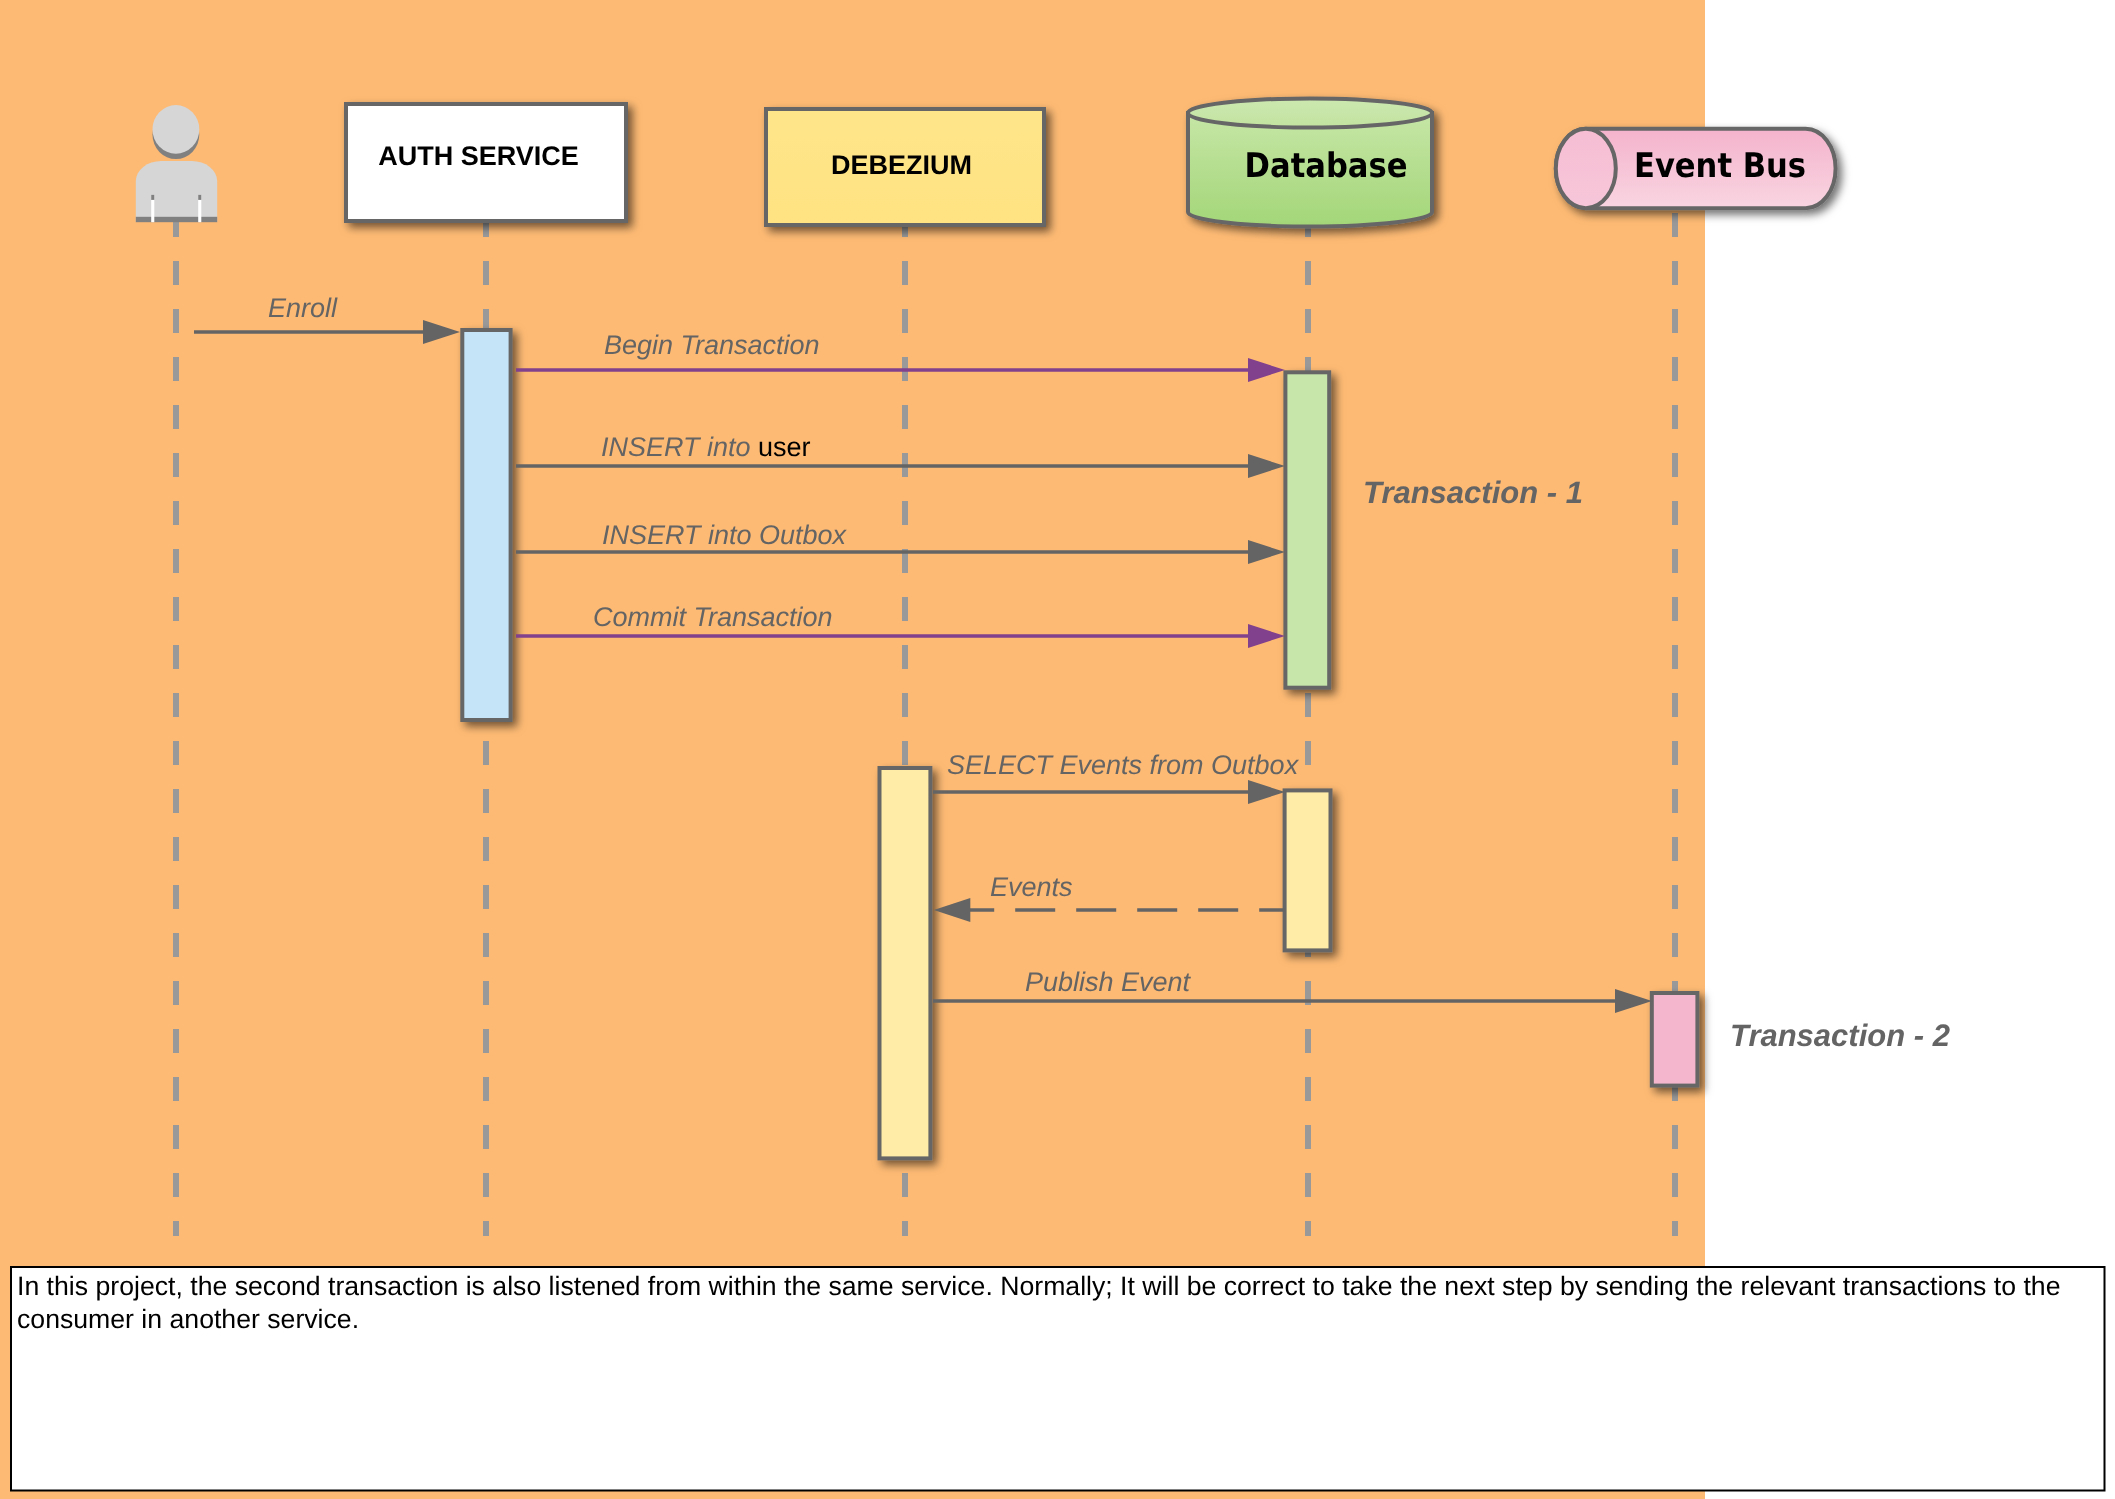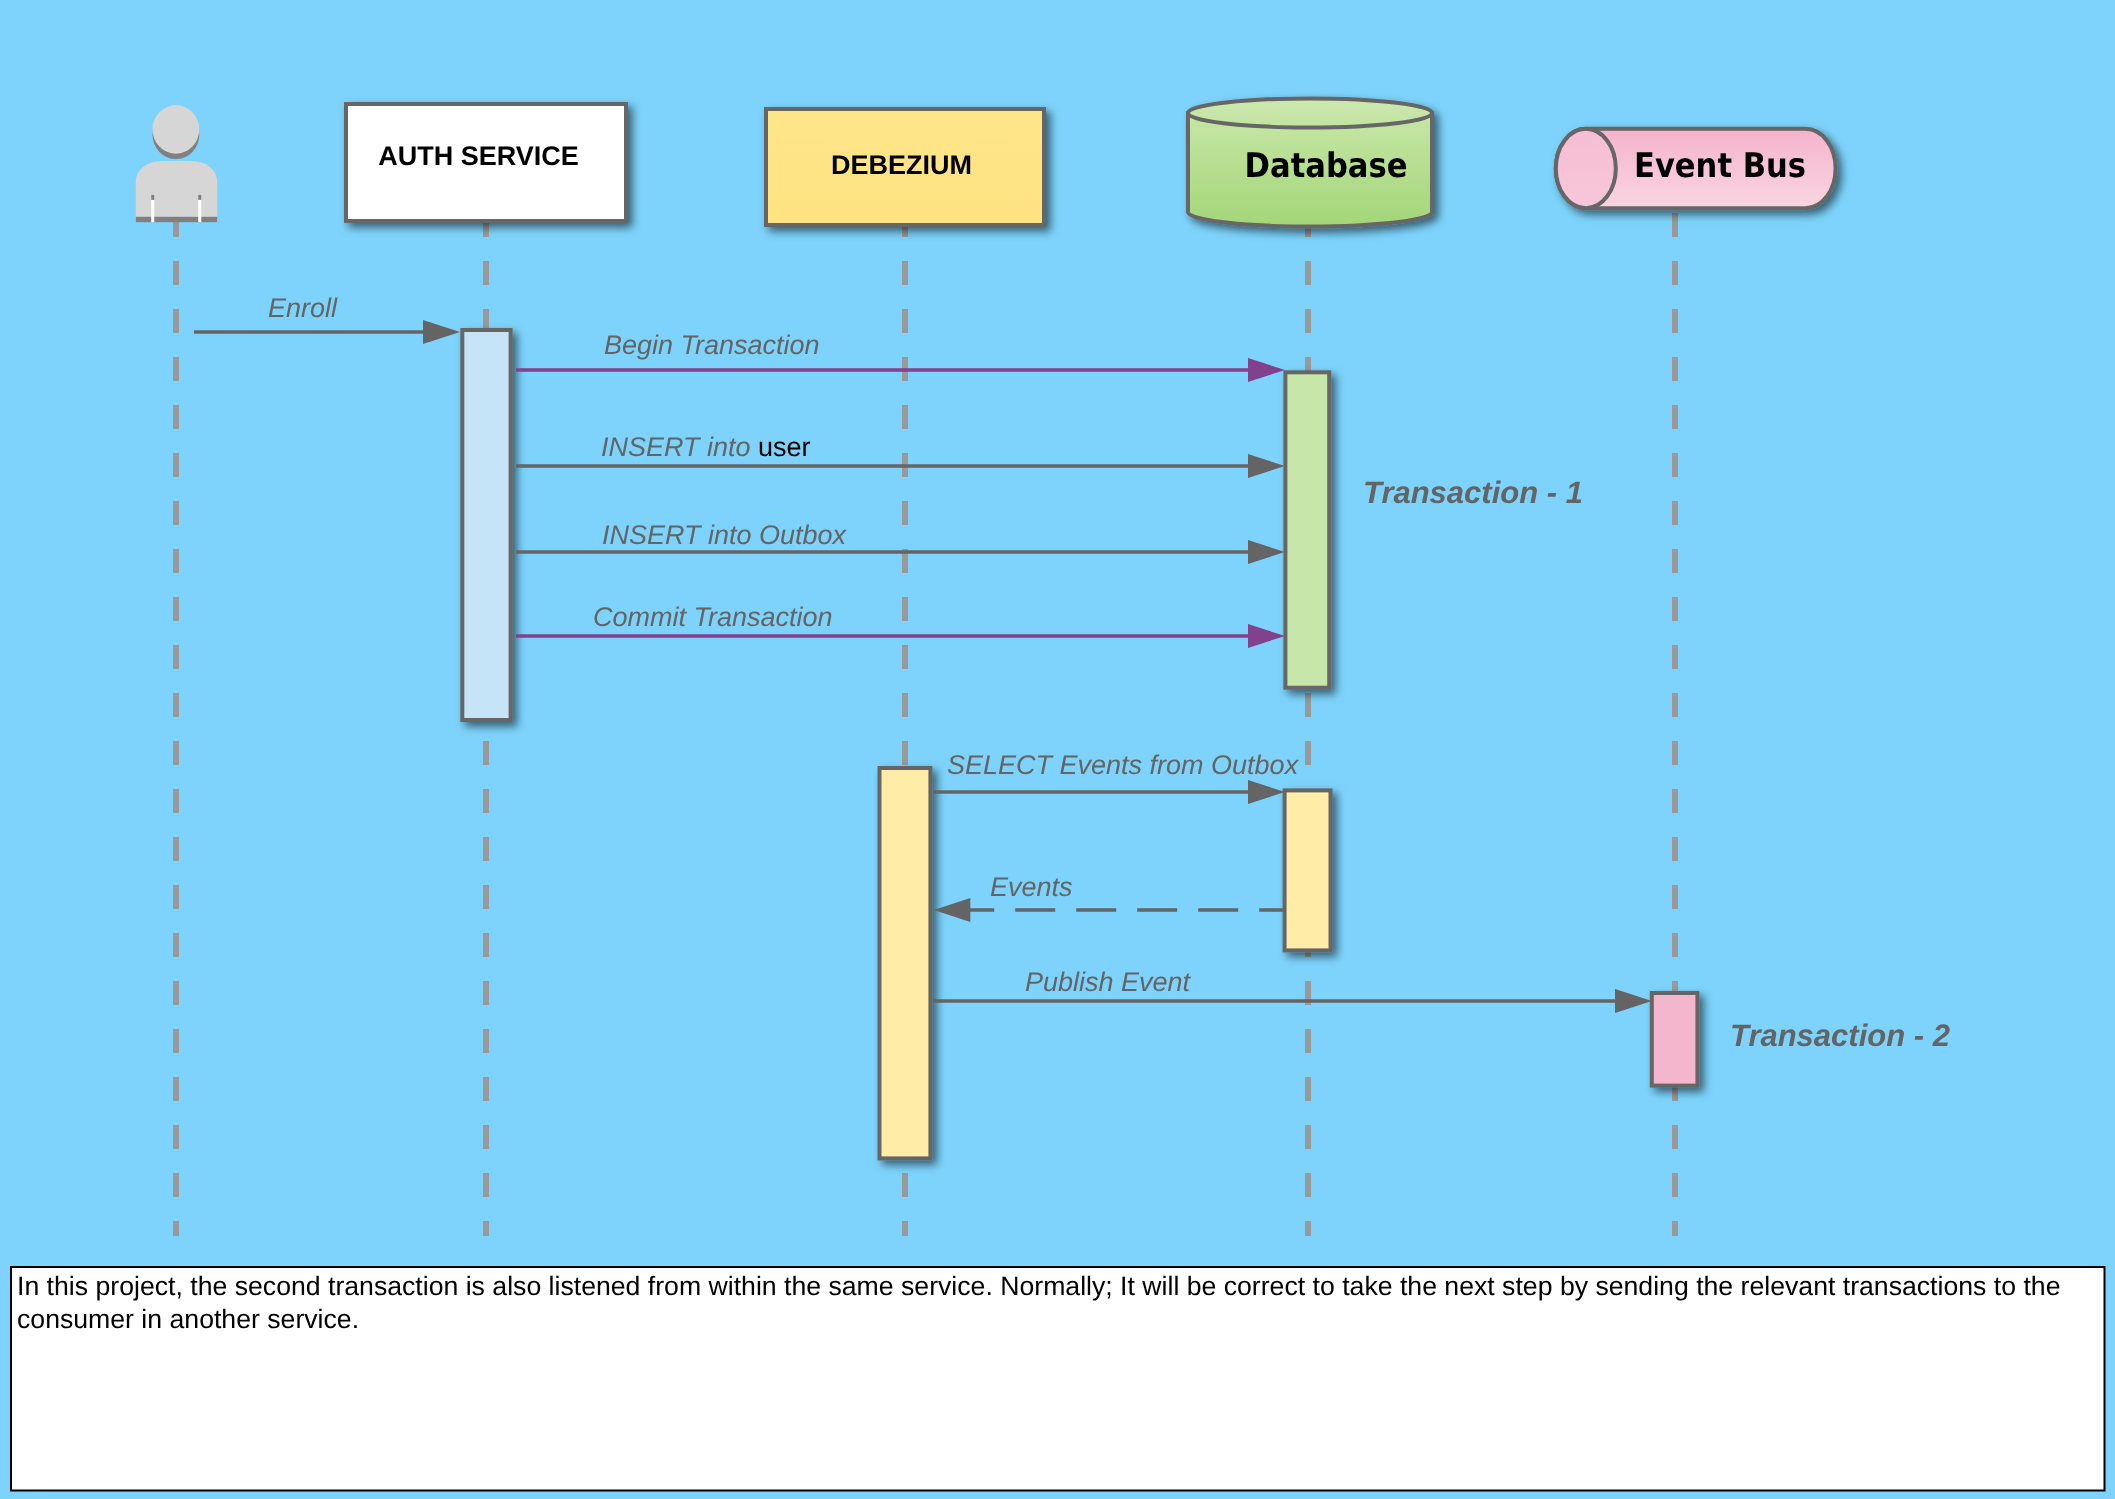--- a/index.html
+++ b/index.html
@@ -1,18 +1,18 @@
 <!DOCTYPE html>
 <html><head>
 <meta charset="utf-8">
 <style>
   html,body{margin:0;padding:0;background:#ffffff;}
   body{width:2115px;height:1499px;overflow:hidden;
        font-family:"Liberation Sans",sans-serif;}
-  #canvas{position:relative;width:2115px;height:1499px;background:#7dd3fc;}
+  #canvas{position:relative;width:1705px;height:1499px;background:#fdba74;}
   svg{display:block;position:absolute;left:0;top:0;}
   text{white-space:pre;will-change:opacity;text-rendering:geometricPrecision;}
   .hv-bold{font-family:"Liberation Sans",sans-serif;font-weight:bold;font-size:27px;fill:#000000;}
   .vd-bold{font-family:"DejaVu Sans",sans-serif;font-stretch:condensed;font-weight:bold;font-size:34px;fill:#000000;}
   .msg{font-family:"Liberation Sans",sans-serif;font-style:italic;font-size:27px;fill:#646464;}
   .msg-plain{font-family:"Liberation Sans",sans-serif;font-style:normal;font-size:27px;fill:#000000;}
   .ann{font-family:"Liberation Sans",sans-serif;font-style:italic;font-weight:bold;font-size:31px;fill:#646464;}
   .note-txt{font-family:"Liberation Sans",sans-serif;font-size:26.65px;fill:#000000;}
 </style>
 </head>

